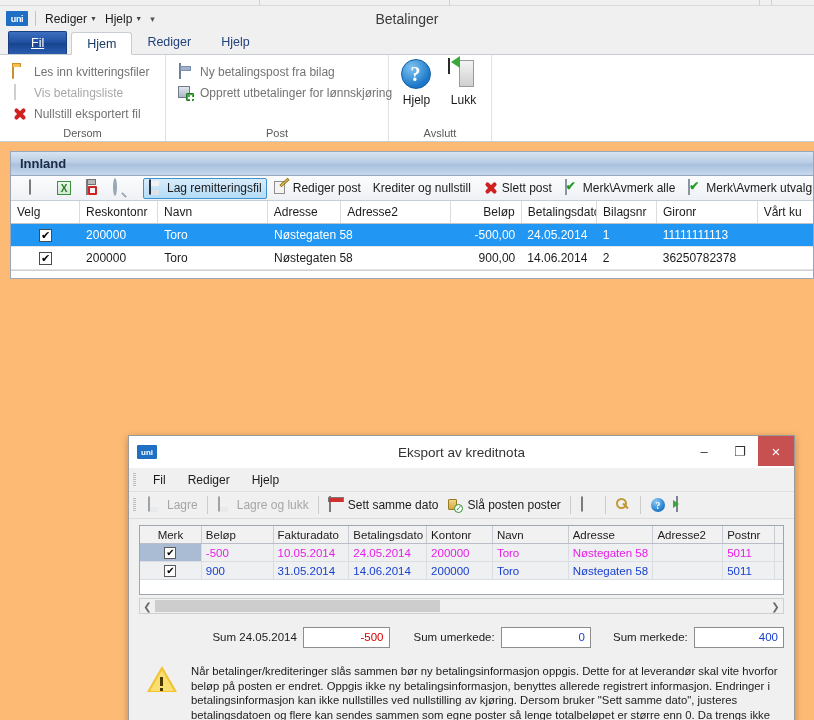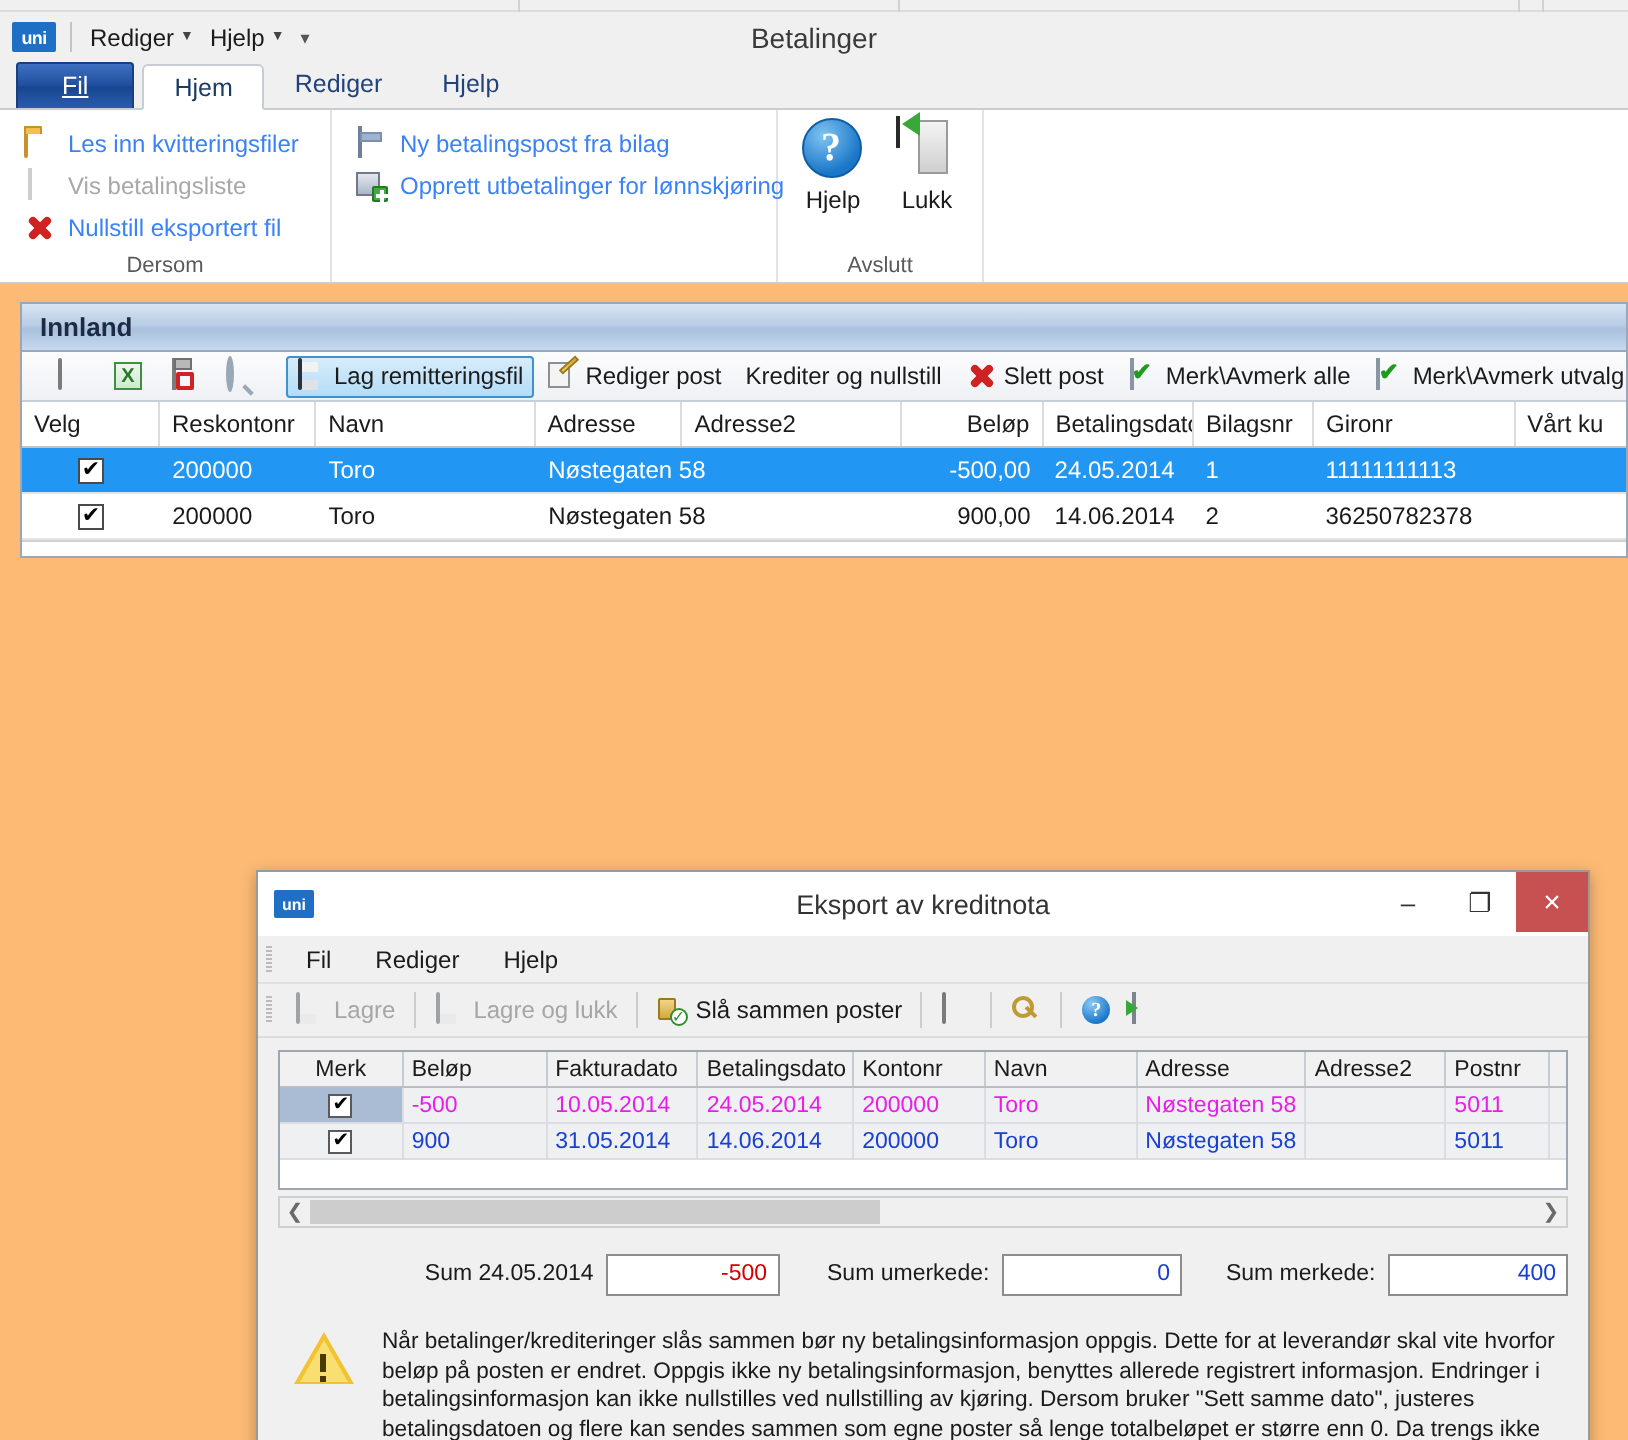--- a/index.html
+++ b/index.html
@@ -108,21 +108,21 @@
     display: flex; flex-direction: column;
   }
   .rgroup-label {
     position: absolute; bottom: 2px; left: 0; width: 100%;
     text-align: center; font-size: 11px; color: #5a5a5a;
   }
   .rgroup-body { flex: 1; padding: 6px 8px 0 8px; }
   .rbtn {
     display: flex; align-items: center; gap: 6px;
     height: 21px; padding: 0 4px;
-    font-size: 12px; color: #3b82f6;
+    font-size: 12px; color: #737373;
     white-space: nowrap;
   }
   .rbtn.disabled { color: #a8a8a8; }
   .rico { width: 16px; height: 16px; flex: 0 0 16px; position: relative; }
 
   
   .rgroup.big .rgroup-body {
     display: flex; flex-direction: row; gap: 8px; padding-top: 4px; justify-content: center;
   }
   .bigbtn {
@@ -609,20 +609,21 @@
           <span>Ny betalingspost fra bilag</span>
         </div>
         <div class="rbtn">
           <span class="rico ico-boxplus">
               <span class="b"></span>
               <span class="p"></span>
             </span>
           <span>Opprett utbetalinger for lønnskjøring</span>
         </div>
       </div>
+      <div class="rgroup-label">Post</div>
     </div>
 
     <div class="rgroup big" style="width:103px;">
       <div class="rgroup-body">
         <div class="bigbtn">
           <span class="bigico">
               <span class="ico-help">?</span>
             </span>
           <span>Hjelp</span>
         </div>
@@ -761,25 +762,29 @@
           <span class="tb-ico"><span class="ico-save" style="opacity:.4"></span></span>
           <span>Lagre</span>
         </div>
         <span class="dsep"></span>
         <div class="dtb disabled">
           <span class="tb-ico"><span class="ico-save" style="opacity:.4"></span></span>
           <span>Lagre og lukk</span>
         </div>
         <span class="dsep"></span>
         <div class="dtb">
+          <span class="tb-ico"><span class="ico-cal"></span></span>
+          <span>Sett samme dato</span>
+        </div>
+        <div class="dtb">
           <span class="tb-ico ico-merge">
               <span class="lock"></span>
               <span class="chk2">✓</span>
             </span>
-          <span>Slå sammen poster</span>
+          <span>Slå posten poster</span>
         </div>
         <span class="dsep"></span>
         <div class="dtb">
           <span class="tb-ico"><span class="ico-printer"></span></span>
         </div>
         <span class="dsep"></span>
         <div class="dtb">
           <span class="tb-ico ico-key"></span>
         </div>
         <span class="dsep"></span>

